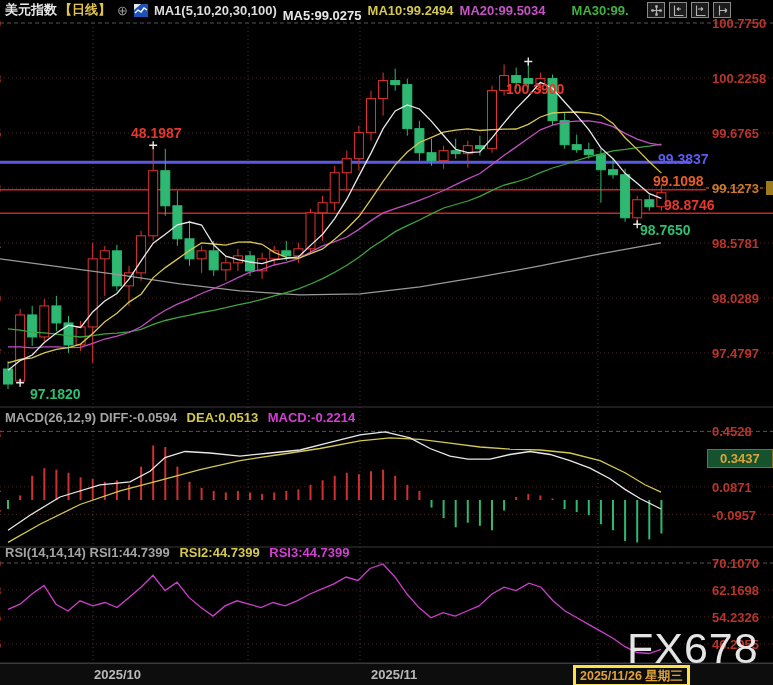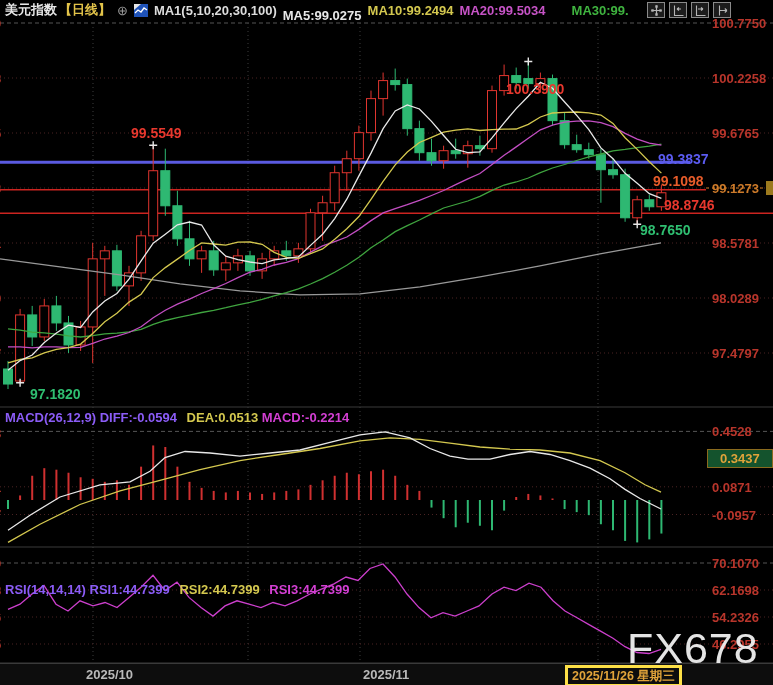--- a/index.html
+++ b/index.html
@@ -31,28 +31,28 @@
   #ann-high-oct{left:131px;top:126px;}
   #ann-high-nov{left:506px;top:42px;margin-top:40px;}
   #ann-low-oct{left:30px;top:387px;}
   #ann-low-nov{left:640px;top:223px;}
   #ann-blue{left:658px;top:144px;}
   #ann-mid{left:653px;top:174px;}
   #ann-low{left:664px;top:198px;}
   
   .ind-header{position:absolute;font-size:13px;white-space:nowrap;font-weight:bold;}
   #macd-header{left:5px;top:410px;}
-  #rsi-header{left:5px;top:582px;}
-  .iw{color:#8b5cf6;} .iy{color:#d4c84f;margin-top:16px;} .im{color:#d33fd3;}
+  #rsi-header{left:5px;top:545px;}
+  .iw{color:#a3a3a3;} .iy{color:#d4c84f;margin-top:16px;} .im{color:#d33fd3;}
   #macd-tag{left:707px;top:449px;border:1px solid #8a6a1e;background:#14532d;
             color:#e0a33a;font-size:13px;padding:1px 12px;font-weight:bold;}
   
   #bottom-bar{left:0;top:663px;width:773px;height:22px;background:#0d0d0d;
               border-top:1px solid #3a3a3a;}
-  .baxis{position:absolute;font-size:13px;font-weight:bold;color:#b9b9b9;top:667px;}
+  .baxis{position:absolute;font-size:13px;font-weight:bold;color:#b9b9b9;top:667px;margin-left:8px;}
   #ax-oct{left:86px;}
   #ax-nov{left:363px;}
   #ax-current{left:565px;top:665px;color:#e0a33a;border:3px solid #fde047;
               padding:0 4px;font-size:12.5px;line-height:16px;}
   
   #watermark{left:627px;top:626px;font-size:43px;color:rgba(240,240,240,.95);
              letter-spacing:1px;line-height:44px;}
 </style>
 </head>
 <body>
@@ -332,34 +332,34 @@
       </svg>
   </div>
   <div class="tbtn">
     <svg width="11" height="11" viewBox="0 0 11 11" stroke="#b5b5b5" stroke-width="1.1" fill="none">
         <path d="M2.5 0.5v10"></path>
         <path d="M2.5 5.5 L10 5.5 M10 5.5 L7.8 3.5 M10 5.5 L7.8 7.5"></path>
       </svg>
   </div>
 </div>
 
-<div id="ann-high-oct" class="ann ann-red">99.5549</div>
+<div id="ann-high-oct" class="ann ann-red">48.1987</div>
 <div id="ann-high-nov" class="ann ann-red">100.3900</div>
 <div id="ann-low-oct" class="ann ann-green">97.1820</div>
 <div id="ann-low-nov" class="ann ann-green">98.7650</div>
 <div id="ann-blue" class="ann ann-blue">99.3837</div>
 <div id="ann-mid" class="ann ann-orange">99.1098</div>
 <div id="ann-low" class="ann ann-red">98.8746</div>
 <div id="macd-tag" class="abs">0.3437</div>
 
 <div id="macd-header" class="ind-header">
   <span class="iw">MACD(26,12,9)</span>
   <span class="iw">DIFF:-0.0594</span>
   <span class="iy" style="margin-left:6px;">DEA:0.0513</span>
-  <span class="im" style="">MACD:-0.2214</span>
+  <span class="im" style="margin-left:6px;">MACD:-0.2214</span>
 </div>
 <div id="rsi-header" class="ind-header">
   <span class="iw">RSI(14,14,14)</span>
   <span class="iw">RSI1:44.7399</span>
   <span class="iy" style="margin-left:6px;">RSI2:44.7399</span>
   <span class="im" style="margin-left:6px;">RSI3:44.7399</span>
 </div>
 
 <div id="bottom-bar" class="abs"></div>
 <div id="ax-oct" class="baxis">2025/10</div>

